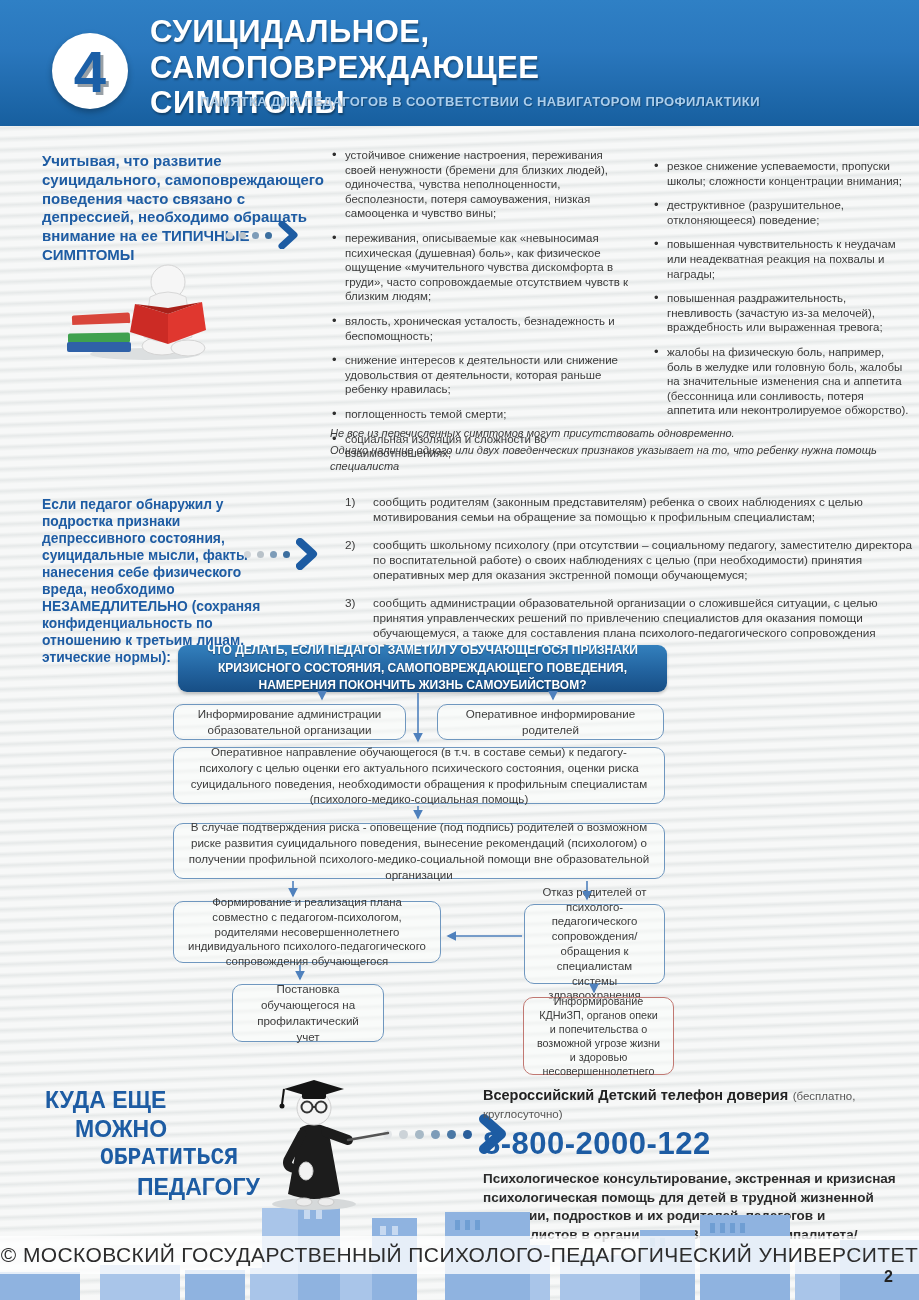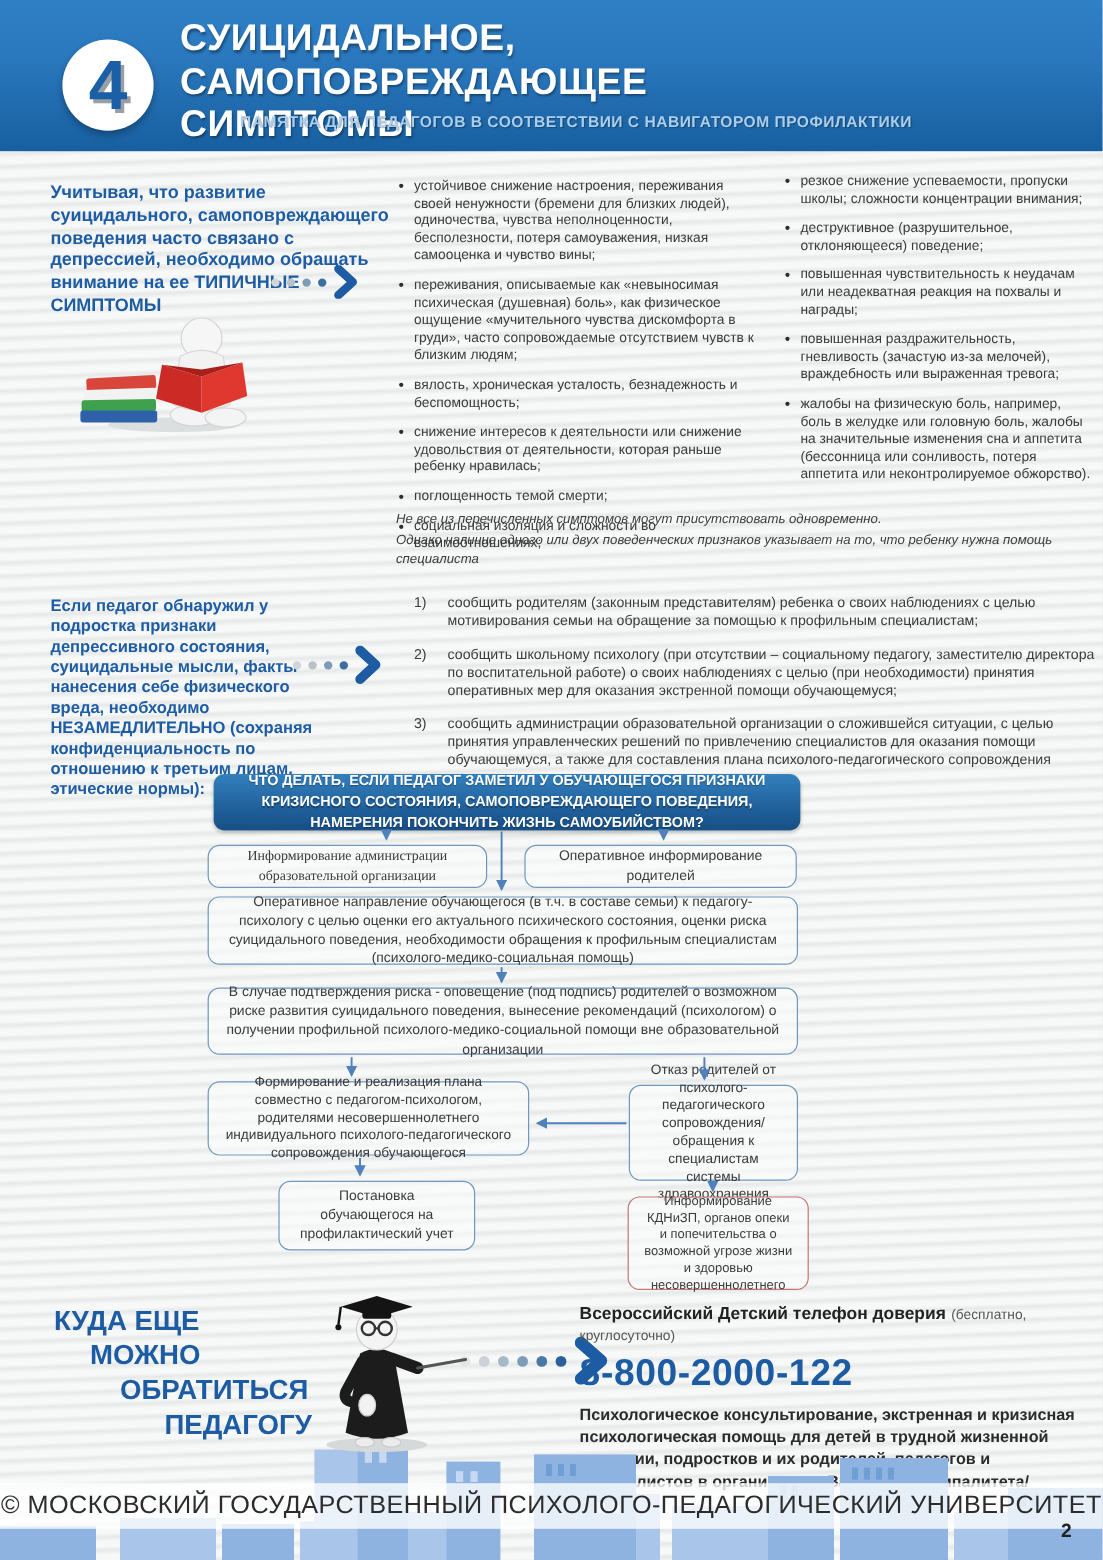--- a/index.html
+++ b/index.html
@@ -36,52 +36,52 @@
   .da-1 { left:226px; top:221px; }
   .da-2 { left:244px; top:538px; }
   .da-3 { left:383px; top:1114px; gap:7px; }
   .da-1 .dot, .da-2 .dot { width:7px; height:7px; }
   .da-3 .dot { width:9px; height:9px; }
   
   .bul { position:absolute; list-style:none; font-size:11.5px; color:#3b3b3b; line-height:1.27; }
   .bul li { position:relative; padding-left:15px; margin-bottom:10px; }
   .bul li::before { content:"•"; position:absolute; left:2px; top:-1px; font-size:13px; color:#2e2e2e; }
   .col1 { left:330px; top:148px; width:305px; }
-  .col2 { left:652px; top:144px; width:260px; }
+  .col2 { left:652px; top:159px; width:260px; }
   .note { position:absolute; left:330px; top:425px; width:588px; font-style:italic;
     font-size:11px; color:#3b3b3b; line-height:1.5; }
   
   .num-list { position:absolute; left:345px; top:495px; width:572px; font-size:11.8px;
     color:#3b3b3b; line-height:1.3; }
   .num-item { display:grid; grid-template-columns:28px 1fr; margin-bottom:12px; }
   
   .fc-banner { position:absolute; left:178px; top:645px; width:489px; height:47px;
     border-radius:9px; background:linear-gradient(180deg,#3380bd 0%, #22639f 55%, #174e85 100%);
     color:#fff; font-weight:bold; font-size:12px; line-height:1.45; text-align:center;
     display:flex; align-items:center; justify-content:center; padding:3px 16px;
     text-shadow:0 1px 1px rgba(0,0,0,.35); box-shadow:0 2px 3px rgba(0,0,0,.2); }
   .fc-box { position:absolute; border:1.6px solid #6f97bf; border-radius:10px;
     background:rgba(252,253,252,.55); color:#3b3b3b; font-size:11.6px; line-height:1.38;
     display:flex; align-items:center; justify-content:center; text-align:center;
     padding:4px 12px; }
-  .fc-admin    { left:173px; top:704px; width:233px; height:36px;font-family:Liberation Serif, serif; }
+  .fc-admin    { left:173px; top:704px; width:233px; height:36px; }
   .fc-parents  { left:437px; top:704px; width:227px; height:36px; }
   .fc-referral { left:173px; top:747px; width:492px; height:57px; }
   .fc-risk     { left:173px; top:823px; width:492px; height:56px; }
   .fc-plan     { left:173px; top:901px; width:268px; height:62px; font-size:11.4px; line-height:1.3; }
   .fc-refusal  { left:524px; top:904px; width:141px; height:80px; font-size:11.4px; line-height:1.3; }
-  .fc-register { left:232px; top:984px; width:164px; height:58px; }
+  .fc-register { left:232px; top:984px; width:152px; height:58px; }
   .fc-kdn      { left:523px; top:997px; width:151px; height:78px; border-color:#c17872;
                  font-size:10.8px; line-height:1.3; }
   .fc-arrows { position:absolute; left:0; top:0; width:919px; height:1300px; pointer-events:none; }
   
   .where { position:absolute; left:45px; top:1086px; width:250px; color:#1d5ca3;
     font-weight:bold; font-size:23px; line-height:28px; }
   .where div { margin-bottom:1px; }
-  .w1{margin-left:0;} .w2{margin-left:30px;} .w3{margin-left:55px;} .w4{margin-left:92px;}
+  .w1{margin-left:0;} .w2{margin-left:30px;} .w3{margin-left:55px;font-family:Liberation Mono, monospace;} .w4{margin-left:92px;}
   .hotline { position:absolute; left:483px; top:1086px; width:428px; }
   .hl-title { font-weight:bold; font-size:14.5px; color:#222; }
   .hl-note { font-weight:normal; font-size:11.5px; color:#555; }
   .hl-phone { font-weight:bold; font-size:31px; color:#1d5ca3; margin-top:4px; letter-spacing:.5px; }
   .hl-desc { margin-top:8px; font-size:13.5px; font-weight:600; color:#2b2b2b; line-height:1.38; }
   .hl-desc b { font-weight:800; }
   
   .skyline { position:absolute; left:0; top:1190px; width:919px; height:110px; }
   .foot-band { position:absolute; left:0; top:1236px; width:919px; height:38px;
     background:rgba(255,255,255,.78); display:flex; align-items:center; justify-content:center; }

